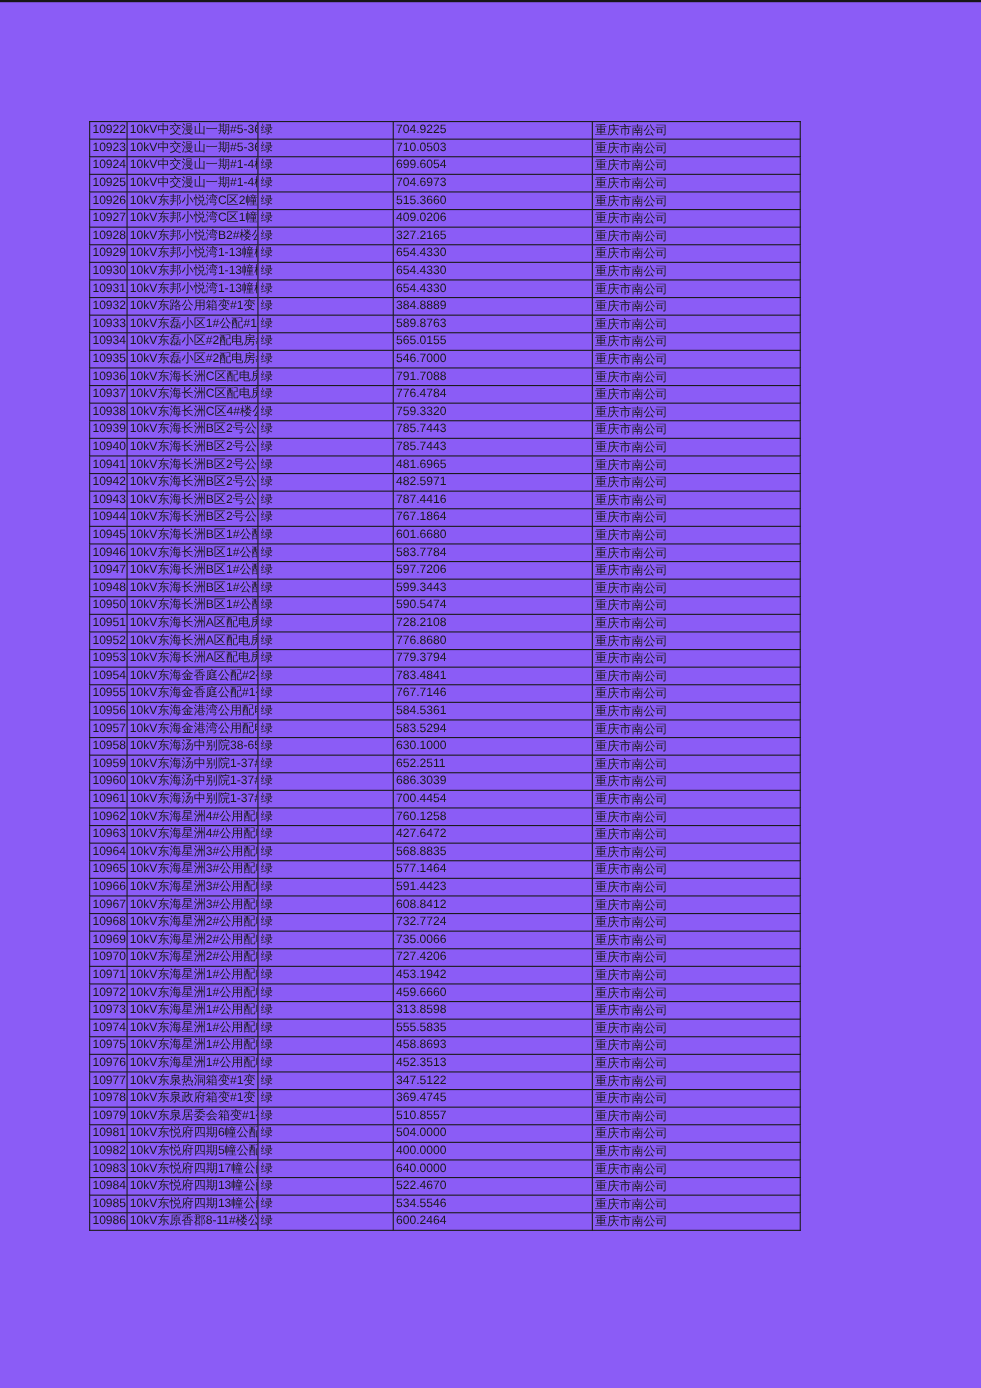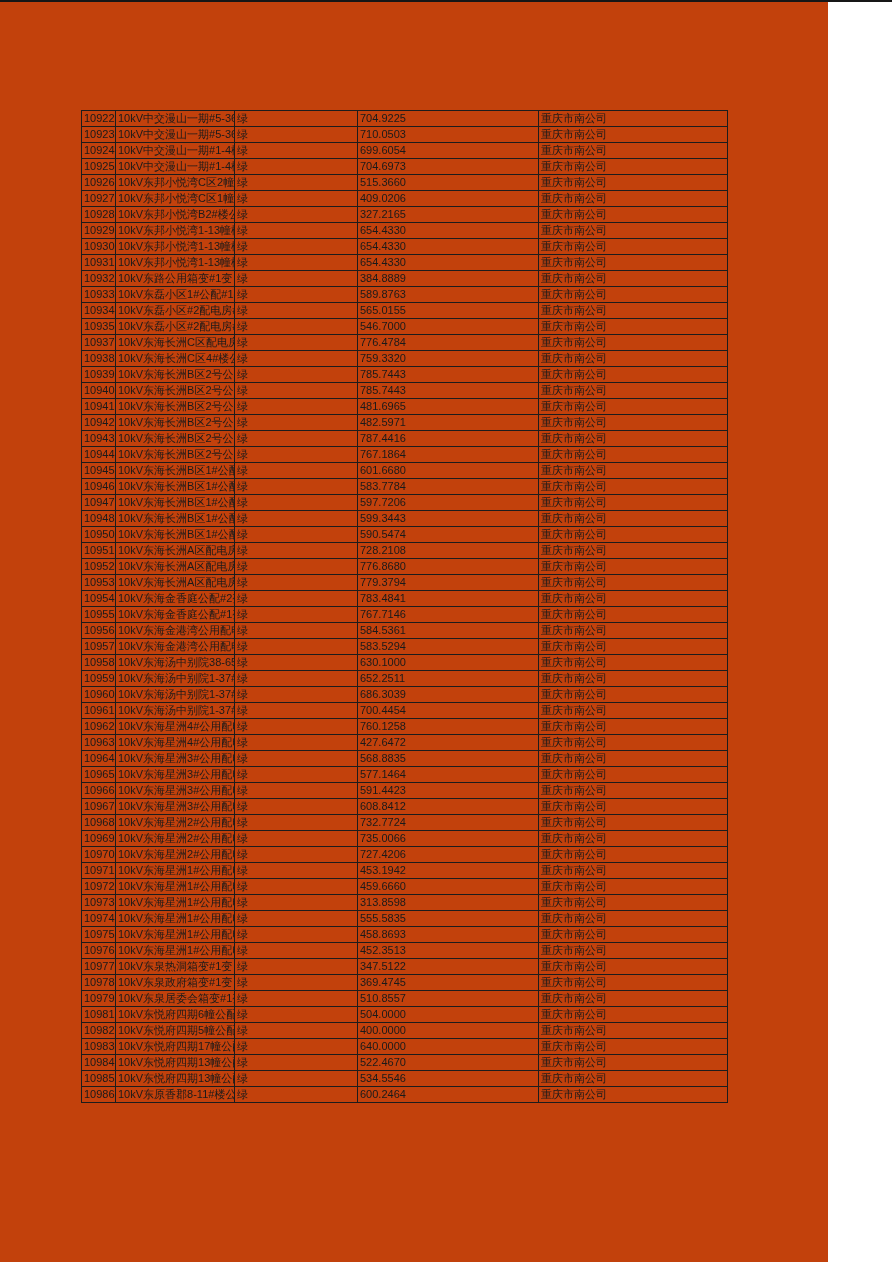--- a/index.html
+++ b/index.html
@@ -7,23 +7,23 @@
     padding: 0;
     background: #ffffff;
     width: 892px;
     height: 1262px;
     position: relative;
     font-family: "Liberation Sans", sans-serif;
     overflow: hidden;
   }
   .page {
     position: relative;
-    width: 828px;
+    width: 892px;
     height: 1262px;
-    background: #c2410c;
+    background: #8b5cf6;
   }
   .top-edge {
     position: absolute;
     top: 0;
     left: 0;
     width: 892px;
     height: 2px;
     background: #161616;
   }
   table.sheet {
@@ -162,20 +162,27 @@
           <td class="cell-company">重庆市南公司</td>
         </tr>
         <tr>
           <td class="cell-id">10935</td>
           <td class="cell-name">10kV东磊小区#2配电房#</td>
           <td class="cell-status">绿</td>
           <td class="cell-value">546.7000</td>
           <td class="cell-company">重庆市南公司</td>
         </tr>
         <tr>
+          <td class="cell-id">10936</td>
+          <td class="cell-name">10kV东海长洲C区配电房</td>
+          <td class="cell-status">绿</td>
+          <td class="cell-value">791.7088</td>
+          <td class="cell-company">重庆市南公司</td>
+        </tr>
+        <tr>
           <td class="cell-id">10937</td>
           <td class="cell-name">10kV东海长洲C区配电房</td>
           <td class="cell-status">绿</td>
           <td class="cell-value">776.4784</td>
           <td class="cell-company">重庆市南公司</td>
         </tr>
         <tr>
           <td class="cell-id">10938</td>
           <td class="cell-name">10kV东海长洲C区4#楼公</td>
           <td class="cell-status">绿</td>

